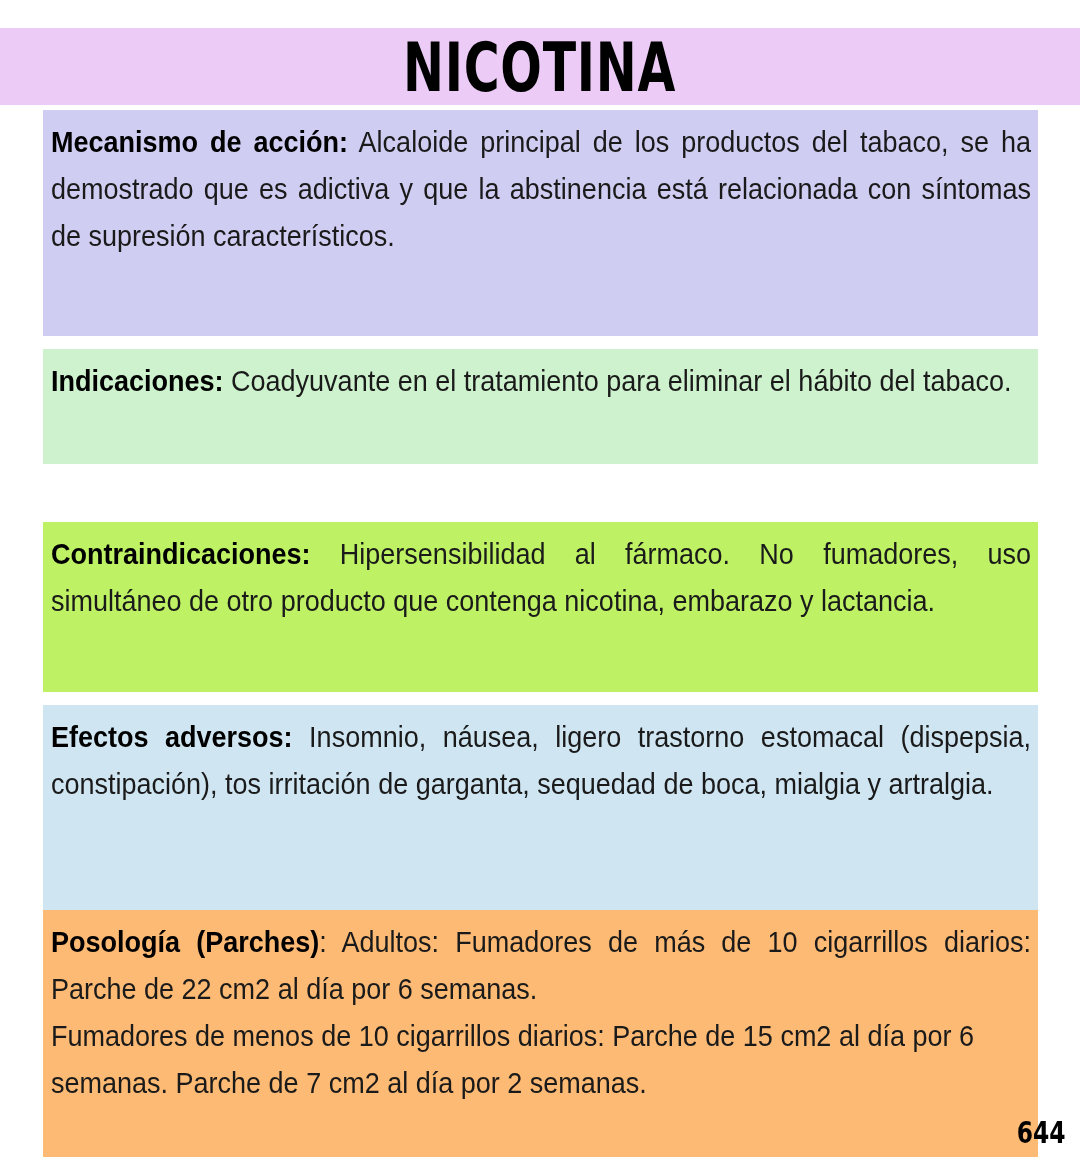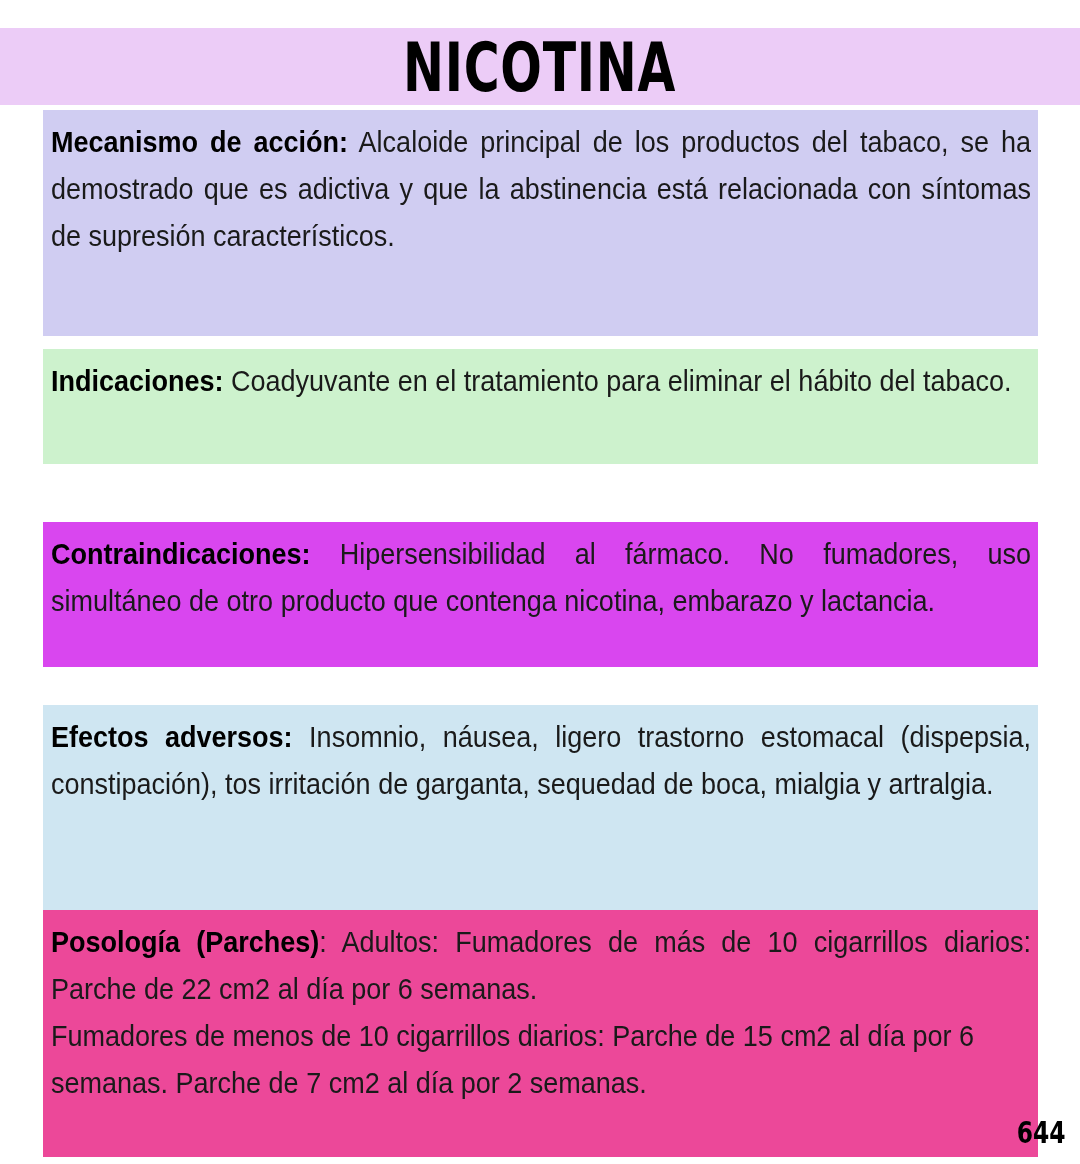--- a/index.html
+++ b/index.html
@@ -64,23 +64,23 @@
   .block p.flush {
     text-align: left;
   }
   .block p .lbl {
     font-weight: bold;
     color: #000000;
   }
 
   #block-mecanismo  { top: 110px; height: 226px; background: #d0cdf2; }
   #block-indicaciones { top: 349px; height: 115px; background: #cdf2cd; }
-  #block-contraindicaciones { top: 522px; height: 145px; background: #d946ef; }
+  #block-contraindicaciones { top: 522px; height: 170px; background: #bef264; }
   #block-efectos { top: 705px; height: 241px; background: #cfe6f2; }
-  #block-posologia { top: 910px; height: 247px; background: #ec4899; }
+  #block-posologia { top: 910px; height: 247px; background: #fdba74; }
 
   
   .page-number {
     position: absolute;
     right: 14px;
     top: 1118px;
     font-family: "DejaVu Sans", sans-serif;
     font-weight: bold;
     font-size: 30px;
     line-height: 30px;

